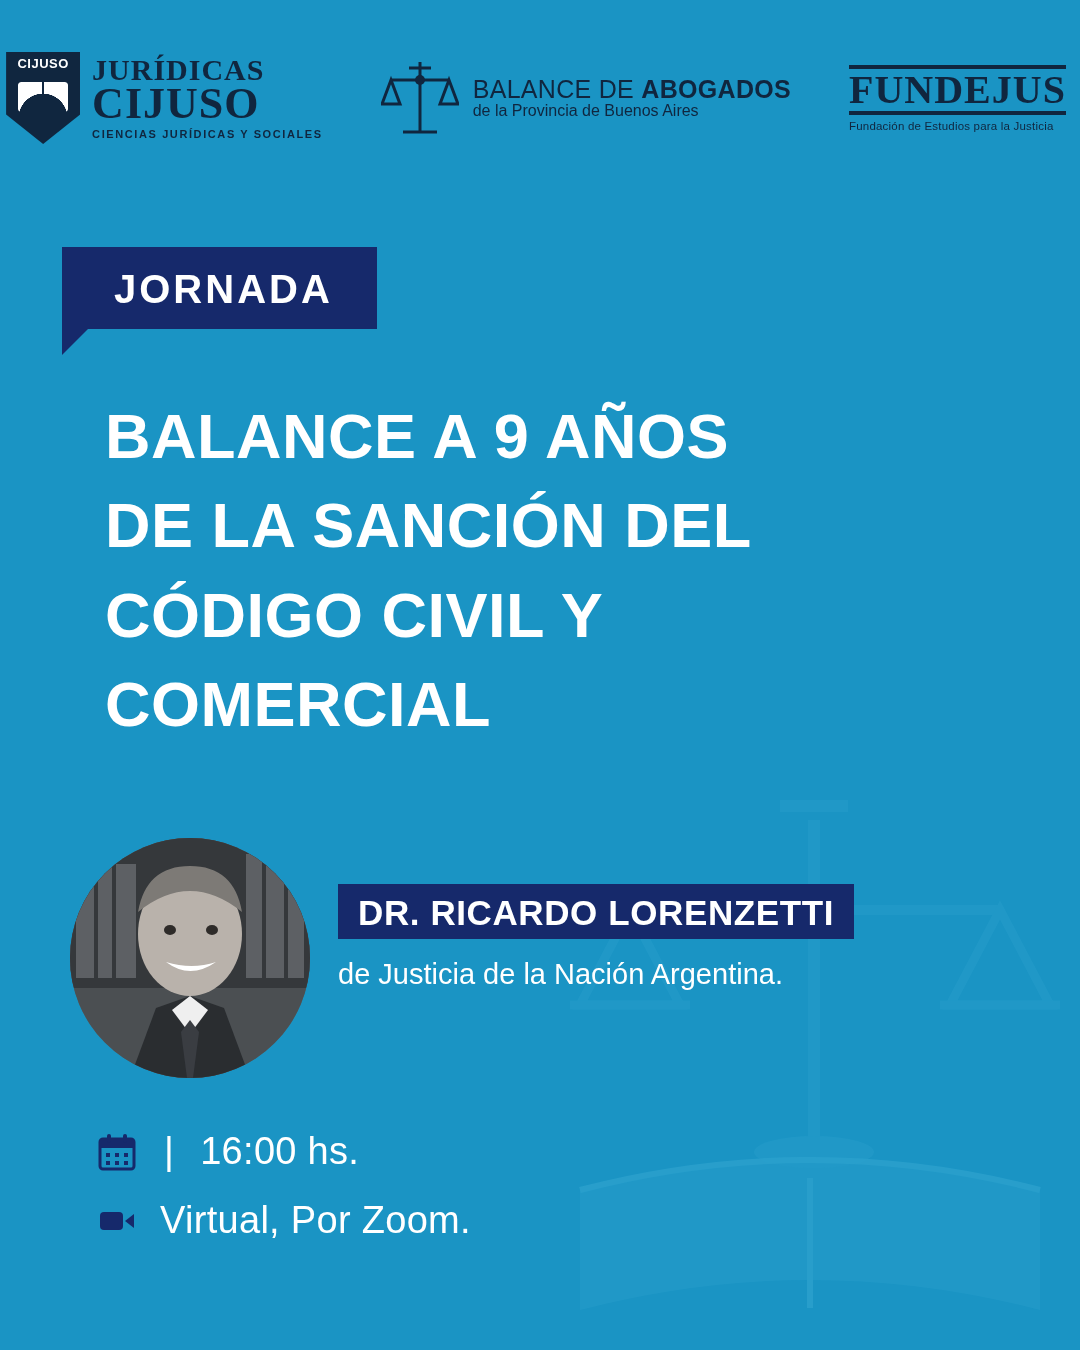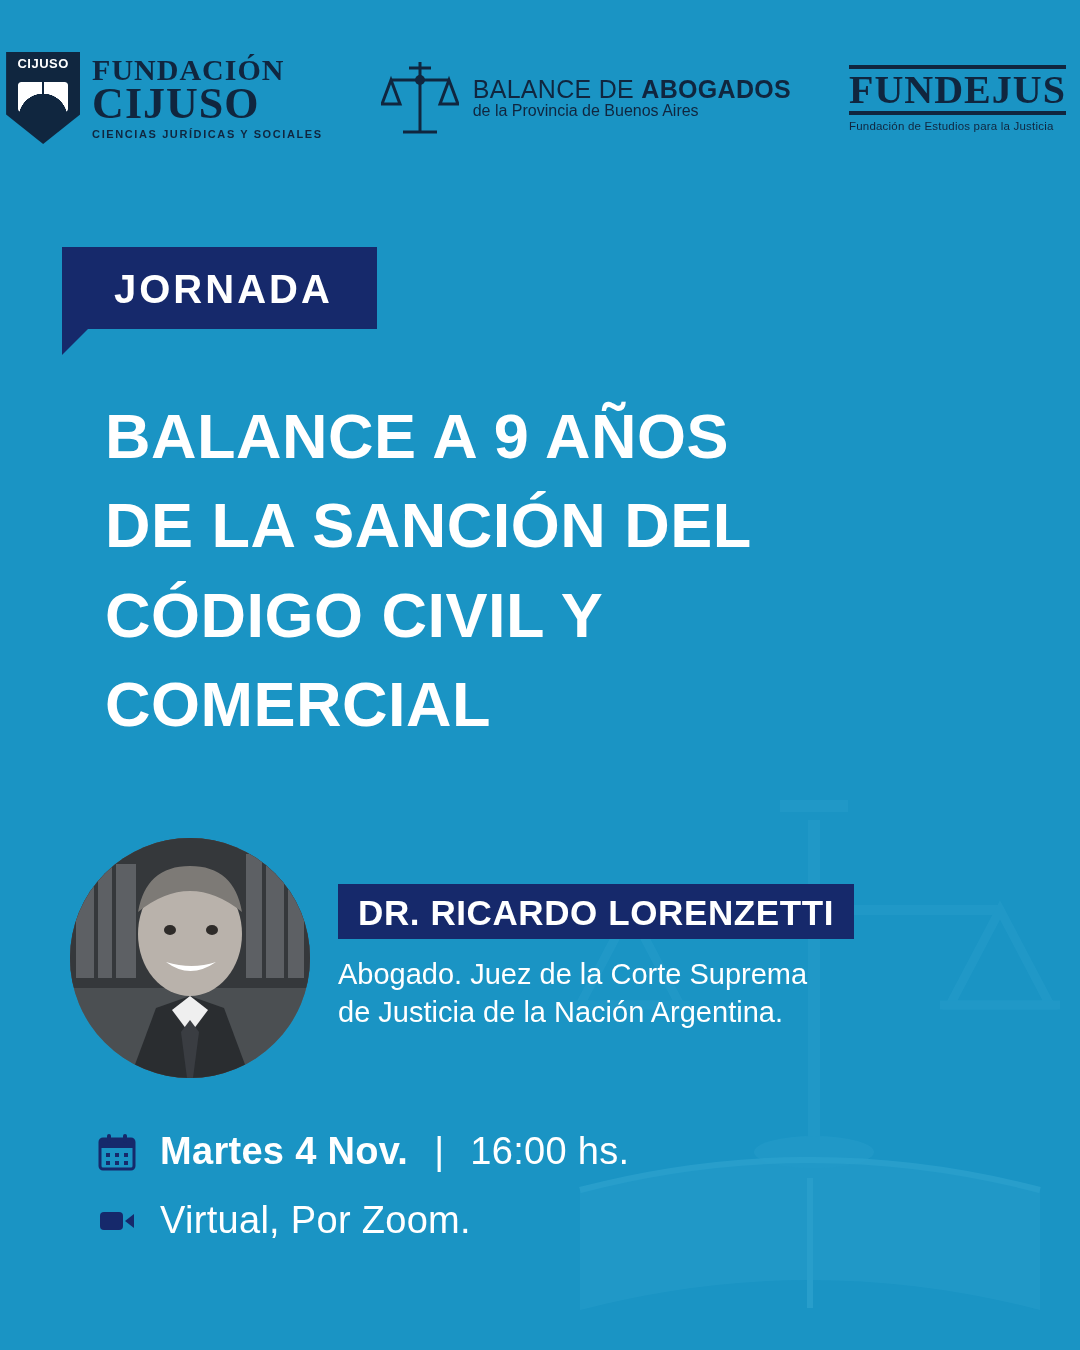--- a/index.html
+++ b/index.html
@@ -194,21 +194,21 @@
 
 <div class="logos">
 
   <div class="logo logo-cijuso">
     <div class="cijuso-shield">
       <div class="shield-bg"></div>
       <div class="shield-top">CIJUSO</div>
       <div class="shield-book"></div>
     </div>
     <div class="cijuso-text">
-      <div class="l1">FUNDACIÓN</div>
+      <div class="l1">JURÍDICAS</div>
       <div class="l2">CIJUSO</div>
       <div class="l3">CIENCIAS JURÍDICAS Y SOCIALES</div>
     </div>
   </div>
 
   <div class="logo logo-colegio">
     <svg width="78" height="92" viewBox="0 0 78 92">
       <g stroke="#10263f" stroke-width="3" fill="none">
         <path d="M39 10 V80"></path>
         <path d="M28 16 H50"></path>
@@ -267,21 +267,20 @@
       <path d="M120 158 l-18 14 18 24 18 -24 Z" fill="#efefef"></path>
       <path d="M120 182 l-9 12 6 46 h6 l6 -46 Z" fill="#3a3d42"></path>
       <ellipse cx="100" cy="92" rx="6" ry="5" fill="#2e2b29"></ellipse>
       <ellipse cx="142" cy="92" rx="6" ry="5" fill="#2e2b29"></ellipse>
       <path d="M96 124 q24 18 50 0 q-24 8 -50 0 Z" fill="#ffffff"></path>
     </svg>
   </div>
   <div class="speaker-info">
     <div class="speaker-name">DR. RICARDO LORENZETTI</div>
     <div class="speaker-role">
-      <div>Abogado. Juez de la Corte Suprema</div>
       <div>de Justicia de la Nación Argentina.</div>
     </div>
   </div>
 </div>
 
 <div class="details">
 
   <div class="detail-row">
     <span class="detail-icon">
       <svg width="40" height="40" viewBox="0 0 40 40">
@@ -292,21 +291,20 @@
         <g fill="#16296b">
           <rect x="9" y="21" width="4" height="4"></rect>
             <rect x="18" y="21" width="4" height="4"></rect>
             <rect x="27" y="21" width="4" height="4"></rect>
           <rect x="9" y="29" width="4" height="4"></rect>
             <rect x="18" y="29" width="4" height="4"></rect>
             <rect x="27" y="29" width="4" height="4"></rect>
         </g>
       </svg>
     </span>
-    <span class="detail-text">Martes 4 Nov.</span>
     <span class="detail-text sep">|</span>
     <span class="detail-text light">16:00 hs.</span>
   </div>
 
   <div class="detail-row">
     <span class="detail-icon">
       <svg width="40" height="40" viewBox="0 0 40 40">
         <rect x="3" y="11" width="23" height="18" rx="4" fill="#16296b"></rect>
         <path d="M28 20 l9 -7 v14 Z" fill="#16296b"></path>
       </svg>

